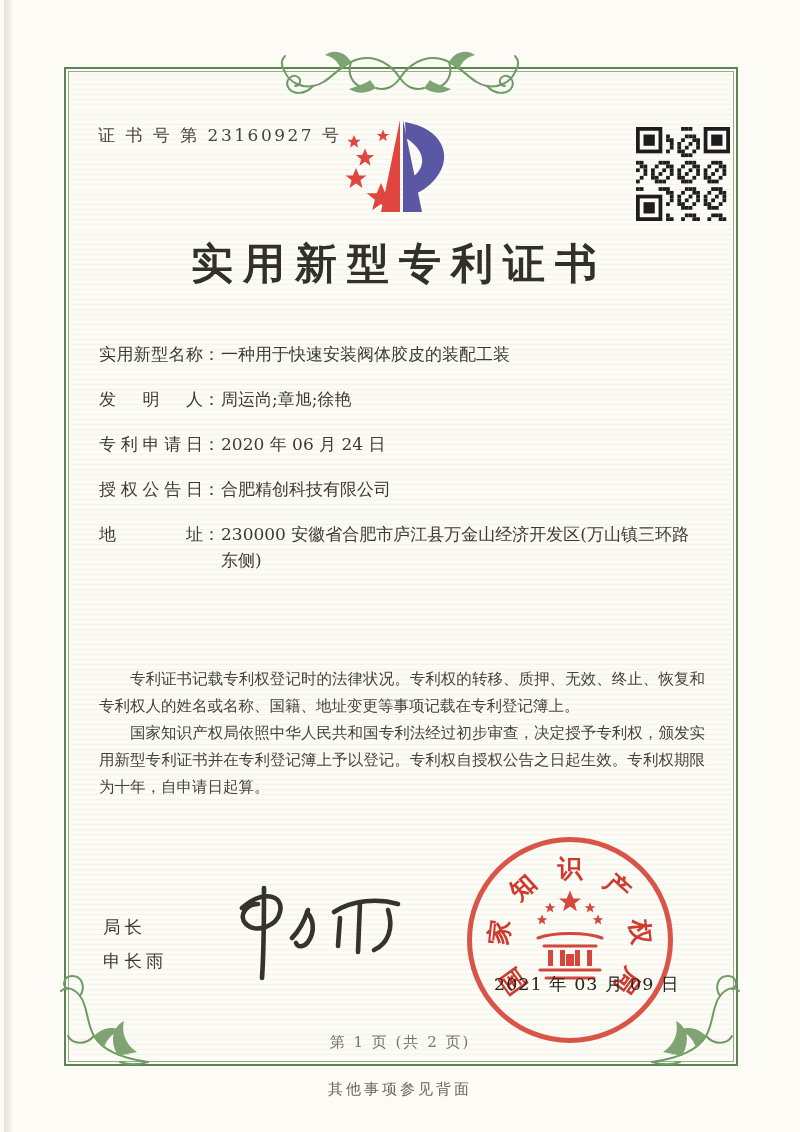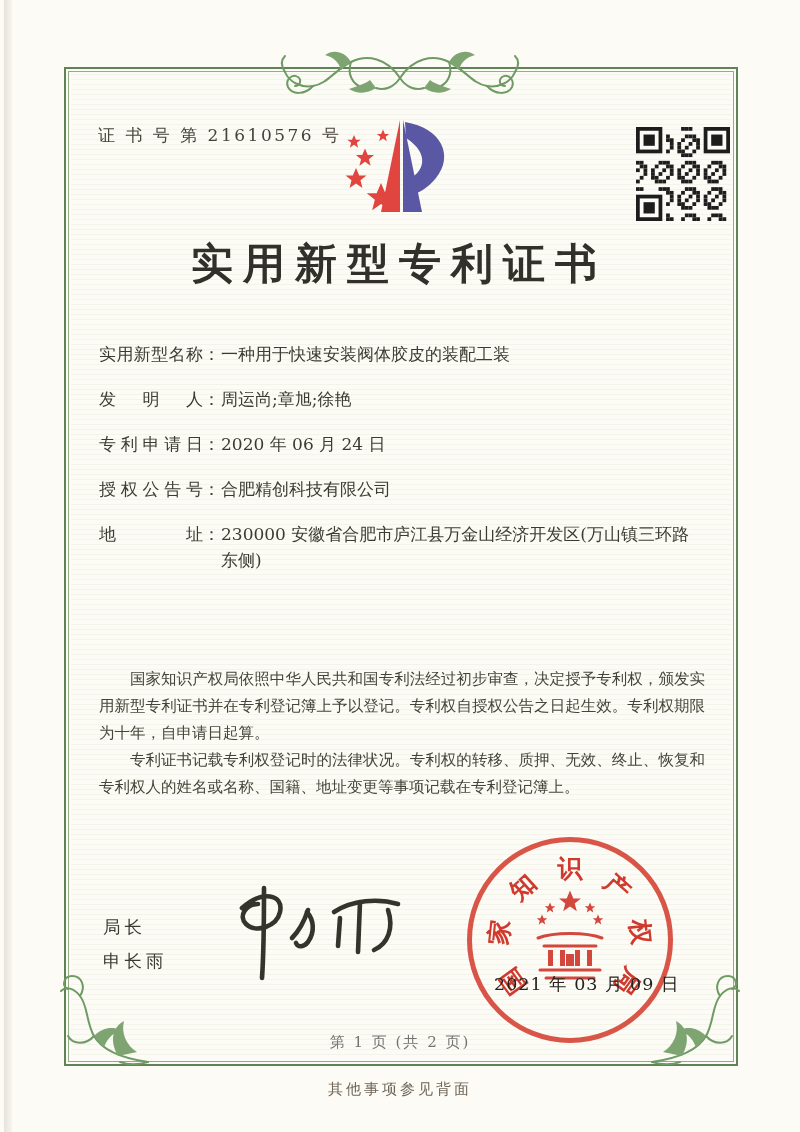--- a/index.html
+++ b/index.html
@@ -101,21 +101,21 @@
       <path d="M38,70 C30,79 17,79 12,70"></path>
       <path class="leaf" d="M62,90 C53,74 57,61 68,55 C65,67 70,79 81,86 Z"></path>
       <path class="leaf" d="M38,70 C46,62 56,60 64,64 C56,68 50,74 48,82 Z"></path>
       <path d="M92,96 C82,99 72,99 64,96"></path>
     </g>
   </svg>
   <svg class="orn" style="left:648px;top:966px;" width="96" height="102" viewBox="0 0 96 102">
     <use href="#cornBL" transform="translate(96,0) scale(-1,1)"></use>
   </svg>
 
-  <div class="cert-no">证 书 号 第 21610576 号</div>
+  <div class="cert-no">证 书 号 第 23160927 号</div>
 
   <svg class="logo" viewBox="0 0 136 130">
     <defs>
       <polygon id="star5" points="0,-10 2.9,-3.1 9.5,-3.1 4.1,1.2 5.9,8.1 0,4 -5.9,8.1 -4.1,1.2 -9.5,-3.1 -2.9,-3.1"></polygon>
     </defs>
 
     <polygon points="66,12 66,104 47,104" fill="#e0453f"></polygon>
     <polygon points="69,12 88,104 69,104" fill="#5a57a5"></polygon>
 
     <path d="M71,14 C108,20 120,48 102,70 C94,80 84,86 74,88 L72,72
@@ -301,30 +301,30 @@
     <div class="frow">
       <span class="flabel">实用新型名称</span><span class="fcolon">：</span><span class="fvalue">一种用于快速安装阀体胶皮的装配工装</span>
     </div>
     <div class="frow">
       <span class="flabel">发明人</span><span class="fcolon">：</span><span class="fvalue">周运尚;章旭;徐艳</span>
     </div>
     <div class="frow">
       <span class="flabel">专利申请日</span><span class="fcolon">：</span><span class="fvalue">2020 年 06 月 24 日</span>
     </div>
     <div class="frow">
-      <span class="flabel">授权公告号</span><span class="fcolon">：</span><span class="fvalue">合肥精创科技有限公司</span>
+      <span class="flabel">授权公告日</span><span class="fcolon">：</span><span class="fvalue">合肥精创科技有限公司</span>
     </div>
     <div class="frow">
       <span class="flabel">地址</span><span class="fcolon">：</span><span class="fvalue">230000 安徽省合肥市庐江县万金山经济开发区(万山镇三环路东侧)</span>
     </div>
   </div>
 
   <div class="paras">
+    <p>专利证书记载专利权登记时的法律状况。专利权的转移、质押、无效、终止、恢复和专利权人的姓名或名称、国籍、地址变更等事项记载在专利登记簿上。</p>
     <p>国家知识产权局依照中华人民共和国专利法经过初步审查，决定授予专利权，颁发实用新型专利证书并在专利登记簿上予以登记。专利权自授权公告之日起生效。专利权期限为十年，自申请日起算。</p>
-    <p>专利证书记载专利权登记时的法律状况。专利权的转移、质押、无效、终止、恢复和专利权人的姓名或名称、国籍、地址变更等事项记载在专利登记簿上。</p>
   </div>
 
   <div class="signer-title">局长</div>
   <div class="signer-name">申长雨</div>
   <svg class="signature" viewBox="0 0 210 102">
     <path d="M30,26 C50,8 72,12 68,30 C65,44 44,52 34,42 C26,34 34,22 46,22"></path>
     <path d="M52,6 C52,30 52,68 50,96"></path>
     <path d="M96,28 C92,40 86,50 80,56"></path>
     <path d="M95,30 C102,38 103,50 96,60 C92,65 86,66 84,61"></path>
     <path d="M122,30 C140,18 166,16 186,22"></path>

